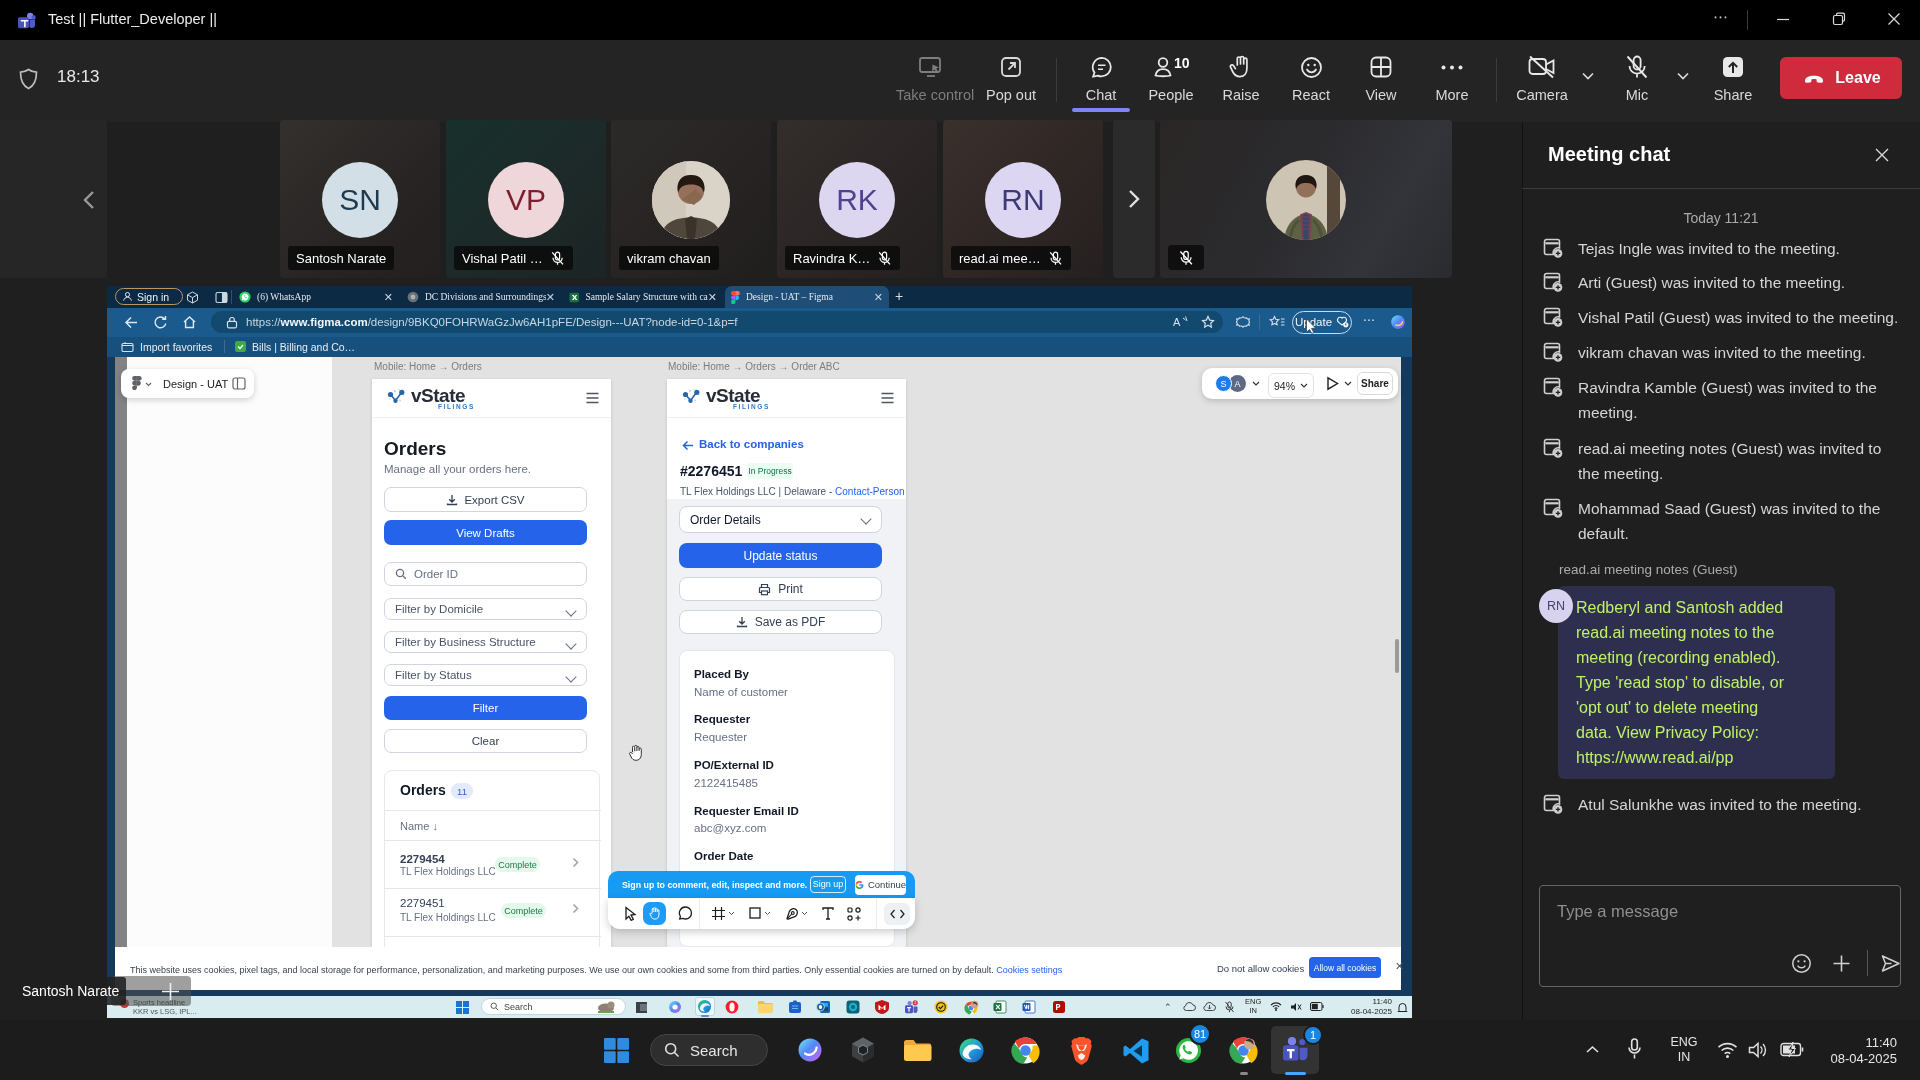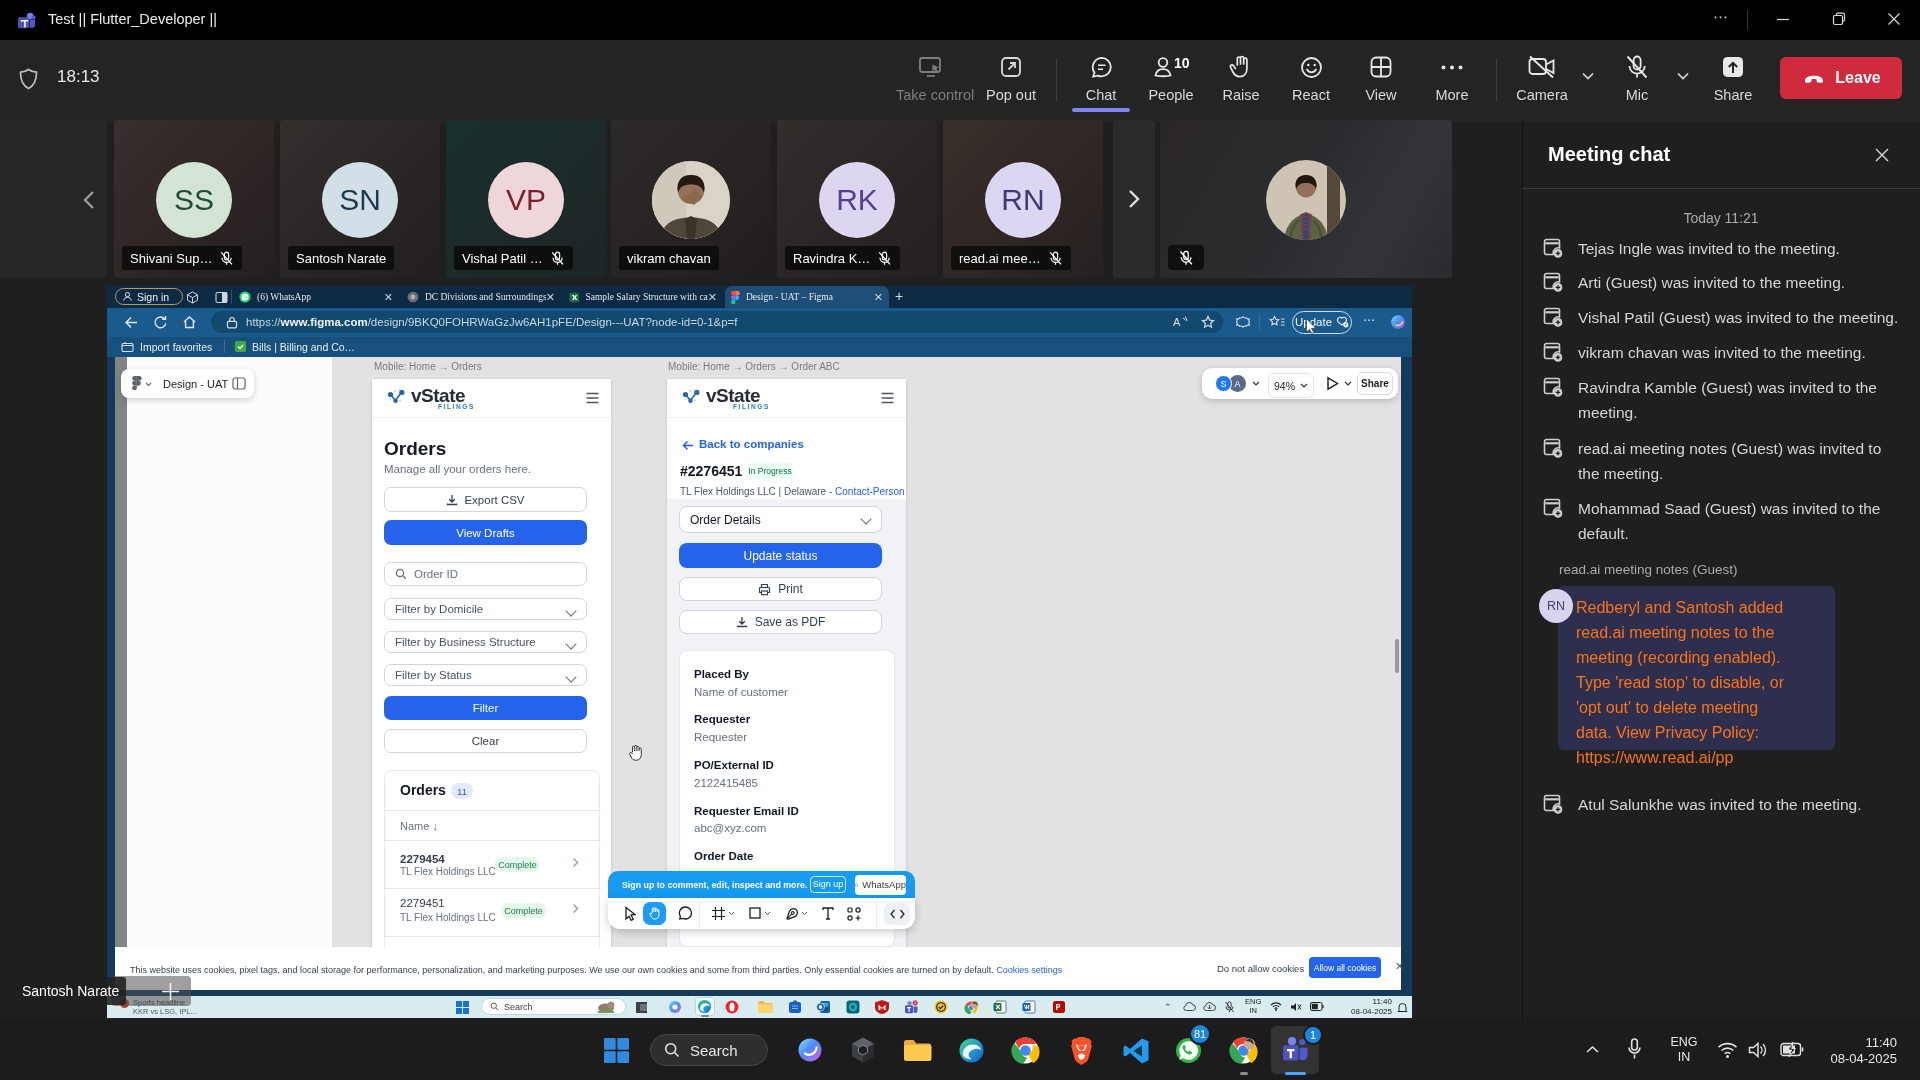--- a/index.html
+++ b/index.html
@@ -197,28 +197,20 @@
     </div>
   </div>
   <div class="abs" id="stage"></div>
   <div class="abs" id="tiles" style="left:0;top:120px;width:1520px;height:160px">
 
     <div class="tile" style="left:-52px;width:159px;background:#262626"></div>
     <svg class="abs" style="left:81px;top:70px" width="16" height="20" viewBox="0 0 16 20">
         <path d="M12 2L4 10l8 8" fill="none" stroke="#9a9a9a" stroke-width="2.4"></path>
       </svg>
 
-    <div class="tile" style="left:114px;background:linear-gradient(135deg,#3a2f2f,#2d2424 60%,#241f1f)">
-      <div class="abs" style="left:42px;top:42px;width:76px;height:76px;border-radius:50%;background:#d4e4d4;color:#1e4d38;font-size:30px;display:flex;align-items:center;justify-content:center;">SS</div>
-      <div class="tlabel">Shivani Sup…<svg style="margin-left:7px" width="15" height="15" viewBox="0 0 15 15">
-            <rect x="5.4" y="1.2" width="4.2" height="7.6" rx="2.1" fill="none" stroke="#fff" stroke-width="1.2"></rect>
-            <path d="M3 6.8a4.6 4.6 0 0 0 9.2 0M7.5 11.6v2.2" fill="none" stroke="#fff" stroke-width="1.2"></path>
-            <path d="M2.2 1.4l10.8 12" stroke="#fff" stroke-width="1.3"></path>
-          </svg></div>
-    </div>
     <div class="tile" style="left:280px;background:linear-gradient(135deg,#33302e,#282423 60%,#221f1e)">
       <div class="abs" style="left:42px;top:42px;width:76px;height:76px;border-radius:50%;background:#d3dfe6;color:#1d3a4e;font-size:30px;display:flex;align-items:center;justify-content:center;">SN</div>
       <div class="tlabel">Santosh Narate</div>
     </div>
     <div class="tile" style="left:611px;background:linear-gradient(135deg,#2c2a28,#262322 60%,#201e1d)">
       <div class="abs" style="left:41px;top:41px;width:78px;height:78px;border-radius:50%;overflow:hidden;background:#b9ab9d;">
         <svg width="78" height="78" viewBox="0 0 78 78">
             <rect width="78" height="78" fill="#d9d3c8"></rect>
             <rect x="0" y="0" width="34" height="78" fill="#cfc8bb"></rect>
             <path d="M39 14c-8.5 0-13.5 6-13.5 14 0 8.5 5.5 15 13.5 15s13.5-6.5 13.5-15c0-8-5-14-13.5-14z" fill="#96705a"></path>
@@ -582,21 +574,21 @@
       <div class="abs" style="left:501px;top:585px;width:307px;height:27px;background:#169af2;border-radius:10px 10px 0 0;">
         <span class="abs" style="left:14px;top:9px;font-size:8.8px;font-weight:bold;color:#fff;white-space:nowrap;">Sign up to comment, edit, inspect and more.</span>
         <div class="abs flex" style="left:202px;top:4.5px;width:36px;height:17px;border:1px solid rgba(255,255,255,.8);border-radius:4px;color:#fff;font-size:9px;justify-content:center;">Sign up</div>
         <div class="abs flex" style="left:247px;top:3.5px;width:51px;height:20px;background:#fff;border-radius:4px;justify-content:center;">
           <svg width="10" height="10" viewBox="0 0 48 48">
               <path fill="#4285F4" d="M45.1 24.5c0-1.6-.1-3.1-.4-4.5H24v8.5h11.8c-.5 2.8-2.1 5.1-4.4 6.7v5.5h7.1c4.2-3.8 6.6-9.5 6.6-16.2z"></path>
               <path fill="#34A853" d="M24 46c5.9 0 10.9-2 14.5-5.3l-7.1-5.5c-2 1.3-4.5 2.1-7.4 2.1-5.7 0-10.5-3.8-12.2-9H4.5v5.7C8.1 41.2 15.4 46 24 46z"></path>
               <path fill="#FBBC05" d="M11.8 28.3c-.4-1.3-.7-2.8-.7-4.3s.3-3 .7-4.3v-5.7H4.5C3 17.1 2 20.4 2 24s1 6.9 2.5 10z"></path>
               <path fill="#EA4335" d="M24 10.7c3.2 0 6.1 1.1 8.4 3.3l6.3-6.3C34.9 4.2 29.9 2 24 2 15.4 2 8.1 6.8 4.5 14l7.3 5.7c1.7-5.2 6.5-9 12.2-9z"></path>
             </svg>
-          <span style="font-size:9.5px;color:#3c4043;margin-left:4px;">WhatsApp</span>
+          <span style="font-size:9.5px;color:#3c4043;margin-left:4px;">Continue</span>
         </div>
       </div>
       <div class="abs" style="left:501px;top:612px;width:307px;height:31px;background:#fff;border-radius:0 0 12px 12px;box-shadow:0 3px 8px rgba(0,0,0,.2);">
         <svg class="abs" style="left:16px;top:8px" width="13" height="15" viewBox="0 0 13 15">
             <path d="M2 1.5l9 7-4 .6 2.3 4.2-2.1 1.1-2.3-4.2L2 13z" fill="none" stroke="#1e1e1e" stroke-width="1.3"></path>
           </svg>
         <div class="abs flex" style="left:35px;top:4px;width:23px;height:23px;background:#1e9bf5;border-radius:7px;justify-content:center;">
           <svg width="13" height="15" viewBox="0 0 17 18">
               <path d="M5.5 8V3.2a1.1 1.1 0 0 1 2.2 0V7m0-4.5a1.1 1.1 0 0 1 2.2 0V7m0-3.4a1.1 1.1 0 0 1 2.2 0V7m0-1.8a1.1 1.1 0 0 1 2.2 0v5.3c0 3.3-2 5.8-5.2 5.8-2.7 0-3.9-1.3-4.9-3.3L2.6 9.9a1.2 1.2 0 0 1 2-1.2l.9 1.3" fill="none" stroke="#fff" stroke-width="1.3"></path>
             </svg>
@@ -873,32 +865,48 @@
           <path d="M4.5 2.5h11a2 2 0 0 1 2 2v6.5a5 5 0 0 0-6 6.5H4.5a2 2 0 0 1-2-2v-11a2 2 0 0 1 2-2z" fill="none" stroke="#cfcfcf" stroke-width="1.6"></path>
           <path d="M3.3 5.2h13.4v2.2H3.3z" fill="#cfcfcf"></path>
           <circle cx="16" cy="16.4" r="4.3" fill="#cfcfcf"></circle>
           <path d="M16 14.2v4.4M13.8 16.4h4.4" stroke="#1f1f1f" stroke-width="1.3"></path>
         </svg>
         <span class="txt">Mohammad Saad (Guest) was invited to the default.</span>
       </div>
 
     <span class="abs" style="left:37px;top:440px;font-size:13.5px;color:#ababab;">read.ai meeting notes (Guest)</span>
     <div class="abs flex" style="left:17px;top:467px;width:34px;height:34px;border-radius:50%;background:#d7d2ee;color:#454075;font-size:12.5px;justify-content:center;z-index:2;">RN</div>
-    <div class="abs" style="left:36px;top:464px;width:277px;height:164px;background:#2e2f4e;border-radius:6px;color:#f97316;font-size:16px;line-height:25px;padding:9px 0 0 18px;">Redberyl and Santosh added<br>read.ai meeting notes to the<br>meeting (recording enabled).<br>Type 'read stop' to disable, or<br>'opt out' to delete meeting<br>data. View Privacy Policy:<br>https://www.read.ai/pp</div>
+    <div class="abs" style="left:36px;top:464px;width:277px;height:193px;background:#2e2f4e;border-radius:6px;color:#bef264;font-size:16px;line-height:25px;padding:9px 0 0 18px;">Redberyl and Santosh added<br>read.ai meeting notes to the<br>meeting (recording enabled).<br>Type 'read stop' to disable, or<br>'opt out' to delete meeting<br>data. View Privacy Policy:<br>https://www.read.ai/pp</div>
 
     <div class="msg" style="top:671px;">
         <svg class="inviteico" width="22" height="22" viewBox="0 0 22 22">
           <path d="M4.5 2.5h11a2 2 0 0 1 2 2v6.5a5 5 0 0 0-6 6.5H4.5a2 2 0 0 1-2-2v-11a2 2 0 0 1 2-2z" fill="none" stroke="#cfcfcf" stroke-width="1.6"></path>
           <path d="M3.3 5.2h13.4v2.2H3.3z" fill="#cfcfcf"></path>
           <circle cx="16" cy="16.4" r="4.3" fill="#cfcfcf"></circle>
           <path d="M16 14.2v4.4M13.8 16.4h4.4" stroke="#1f1f1f" stroke-width="1.3"></path>
         </svg>
         <span class="txt">Atul Salunkhe was invited to the meeting.</span>
       </div>
 
+    <div class="abs" style="left:17px;top:763px;width:362px;height:102px;border:1px solid #666;border-radius:4px;">
+      <span class="abs" style="left:17px;top:16px;font-size:16.5px;color:#8f8f8f;">Type a message</span>
+      <svg class="abs" style="left:251px;top:67px" width="21" height="21" viewBox="0 0 21 21">
+          <circle cx="10.5" cy="10.5" r="8.7" fill="none" stroke="#d0d0d0" stroke-width="1.5"></circle>
+          <circle cx="7.4" cy="8.3" r="1.1" fill="#d0d0d0"></circle>
+          <circle cx="13.6" cy="8.3" r="1.1" fill="#d0d0d0"></circle>
+          <path d="M6.6 12.6c1 1.5 2.3 2.2 3.9 2.2s2.9-.7 3.9-2.2" fill="none" stroke="#d0d0d0" stroke-width="1.4"></path>
+        </svg>
+      <svg class="abs" style="left:291px;top:67px" width="21" height="21" viewBox="0 0 21 21">
+          <path d="M10.5 2.5v16M2.5 10.5h16" stroke="#d0d0d0" stroke-width="1.6"></path>
+        </svg>
+      <div class="abs" style="left:327px;top:64px;width:1px;height:26px;background:#555;"></div>
+      <svg class="abs" style="left:340px;top:67px" width="22" height="21" viewBox="0 0 22 21">
+          <path d="M2.5 3l16.5 7.5L2.5 18l3-7.5zM5.5 10.5h6" fill="none" stroke="#d0d0d0" stroke-width="1.5" stroke-linejoin="round"></path>
+        </svg>
+    </div>
   </div>
   <div class="abs" id="taskbar">
     <svg class="abs" style="left:604px;top:18px" width="25" height="25" viewBox="0 0 25 25">
         <rect x="0" y="0" width="11.7" height="11.7" rx="1" fill="#2f8ae0"></rect>
         <rect x="13.3" y="0" width="11.7" height="11.7" rx="1" fill="#2f8ae0"></rect>
         <rect x="0" y="13.3" width="11.7" height="11.7" rx="1" fill="#2f8ae0"></rect>
         <rect x="13.3" y="13.3" width="11.7" height="11.7" rx="1" fill="#2f8ae0"></rect>
       </svg>
     <div class="abs flex" style="left:650px;top:14px;width:118px;height:32px;background:#2e2e2e;border:1px solid #454545;border-radius:16px;padding:0 13px;">
       <svg width="16" height="16" viewBox="0 0 16 16">

